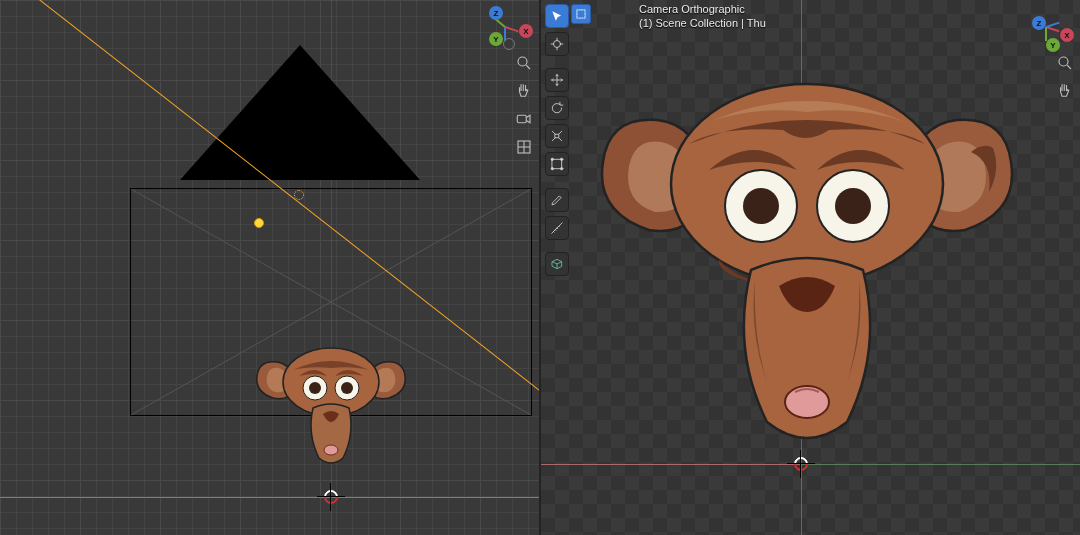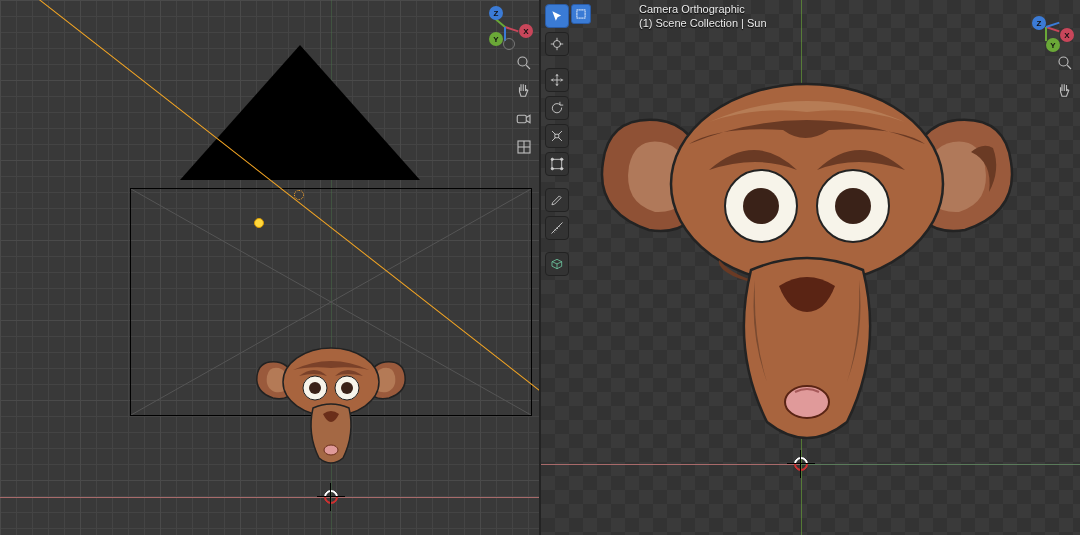--- a/index.html
+++ b/index.html
@@ -190,21 +190,21 @@
 
   <div class="pane right">
     <div class="checker"></div>
 
     <div class="ax h" style="top:464px;left:0;width:48%;background:#a86a6a"></div>
     <div class="ax h" style="top:464px;right:0;width:52%;background:#5a7a5a"></div>
     <div class="ax v" style="left:260px;background:#6aa837;opacity:.6"></div>
 
     <div class="hdr">
       <div>Camera Orthographic</div>
-      <div>(1) Scene Collection | Sun</div>
+      <div>(1) Scene Collection | Thu</div>
     </div>
 
     <div class="tcol l1">
       <div class="tbtn active">
           <svg viewBox="0 0 24 24">
             <path d="M4 4l6 16 3-6 6-3z" fill="#fff" stroke="none"></path>
           </svg>
         </div>
       <div class="tbtn">
           <svg viewBox="0 0 24 24">

